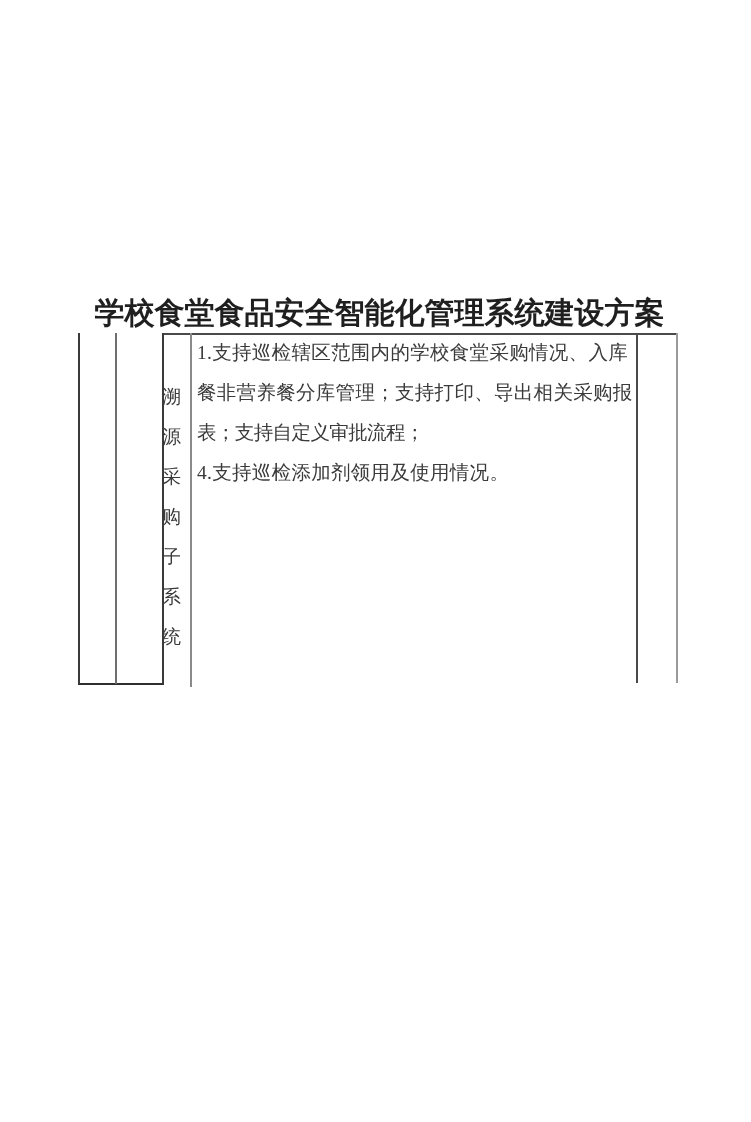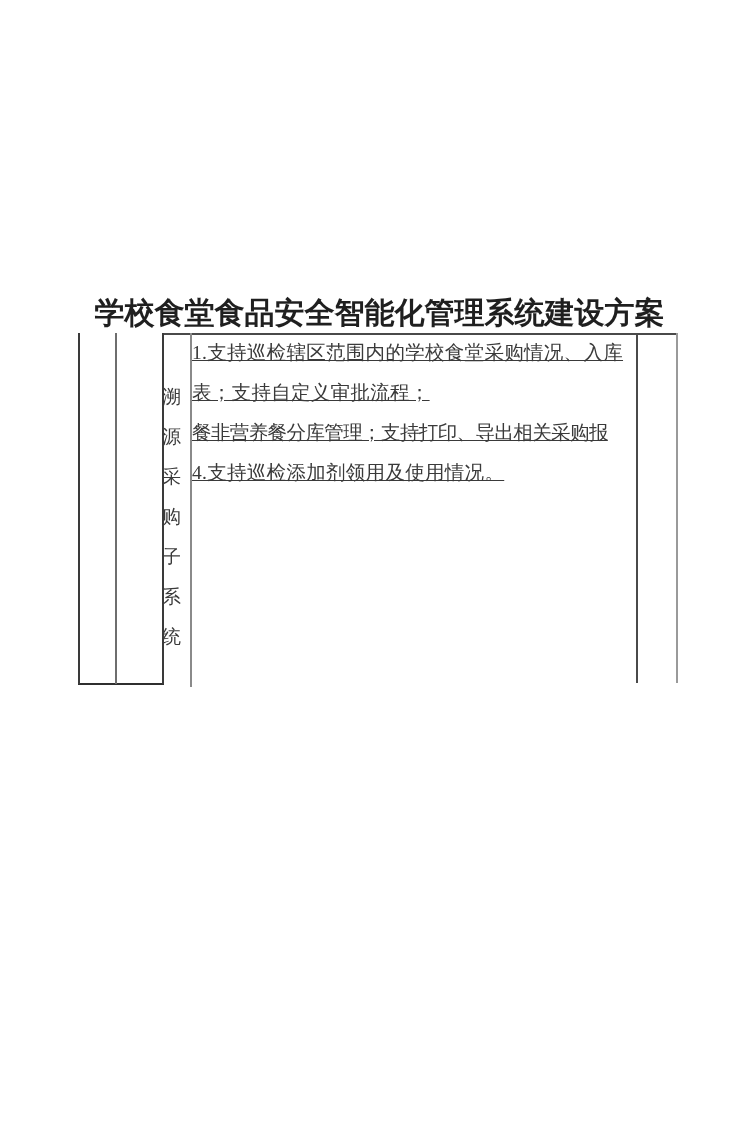--- a/index.html
+++ b/index.html
@@ -54,22 +54,22 @@
     text-align: left;
     color: #3a3a3a;
     word-break: break-all;
     letter-spacing: 0;
   }
   .content-cell {
     position: absolute;
     left: 192px;
     top: 333px;
     width: 444px;
+    padding-left: 5px;
     color: #3a3a3a;
-    text-decoration: underline;
   }
   .content-cell .content-line {
     height: 40px;
     line-height: 40px;
     font-size: 19.5px;
     letter-spacing: 0.3px;
     white-space: pre-wrap;
     overflow: visible;
   }
   
@@ -88,18 +88,18 @@
   <div class="line v-left-mid"></div>
   <div class="line v-label-left"></div>
   <div class="line v-label-right"></div>
   <div class="line v-content-right"></div>
   <div class="line v-outer-right"></div>
 
   <div class="label-cell">溯源采购子系统</div>
 
   <div class="content-cell">
       <div class="content-line">1.支持巡检辖区范围内的学校食堂采购情况、入库</div>
+      <div class="content-line">餐非营养餐分库管理；支持打印、导出相关采购报</div>
       <div class="content-line">表；支持自定义审批流程；</div>
-      <div class="content-line">餐非营养餐分库管理；支持打印、导出相关采购报</div>
       <div class="content-line">4.支持巡检添加剂领用及使用情况。</div>
     </div>
 
 </div>
 
 </body></html>

